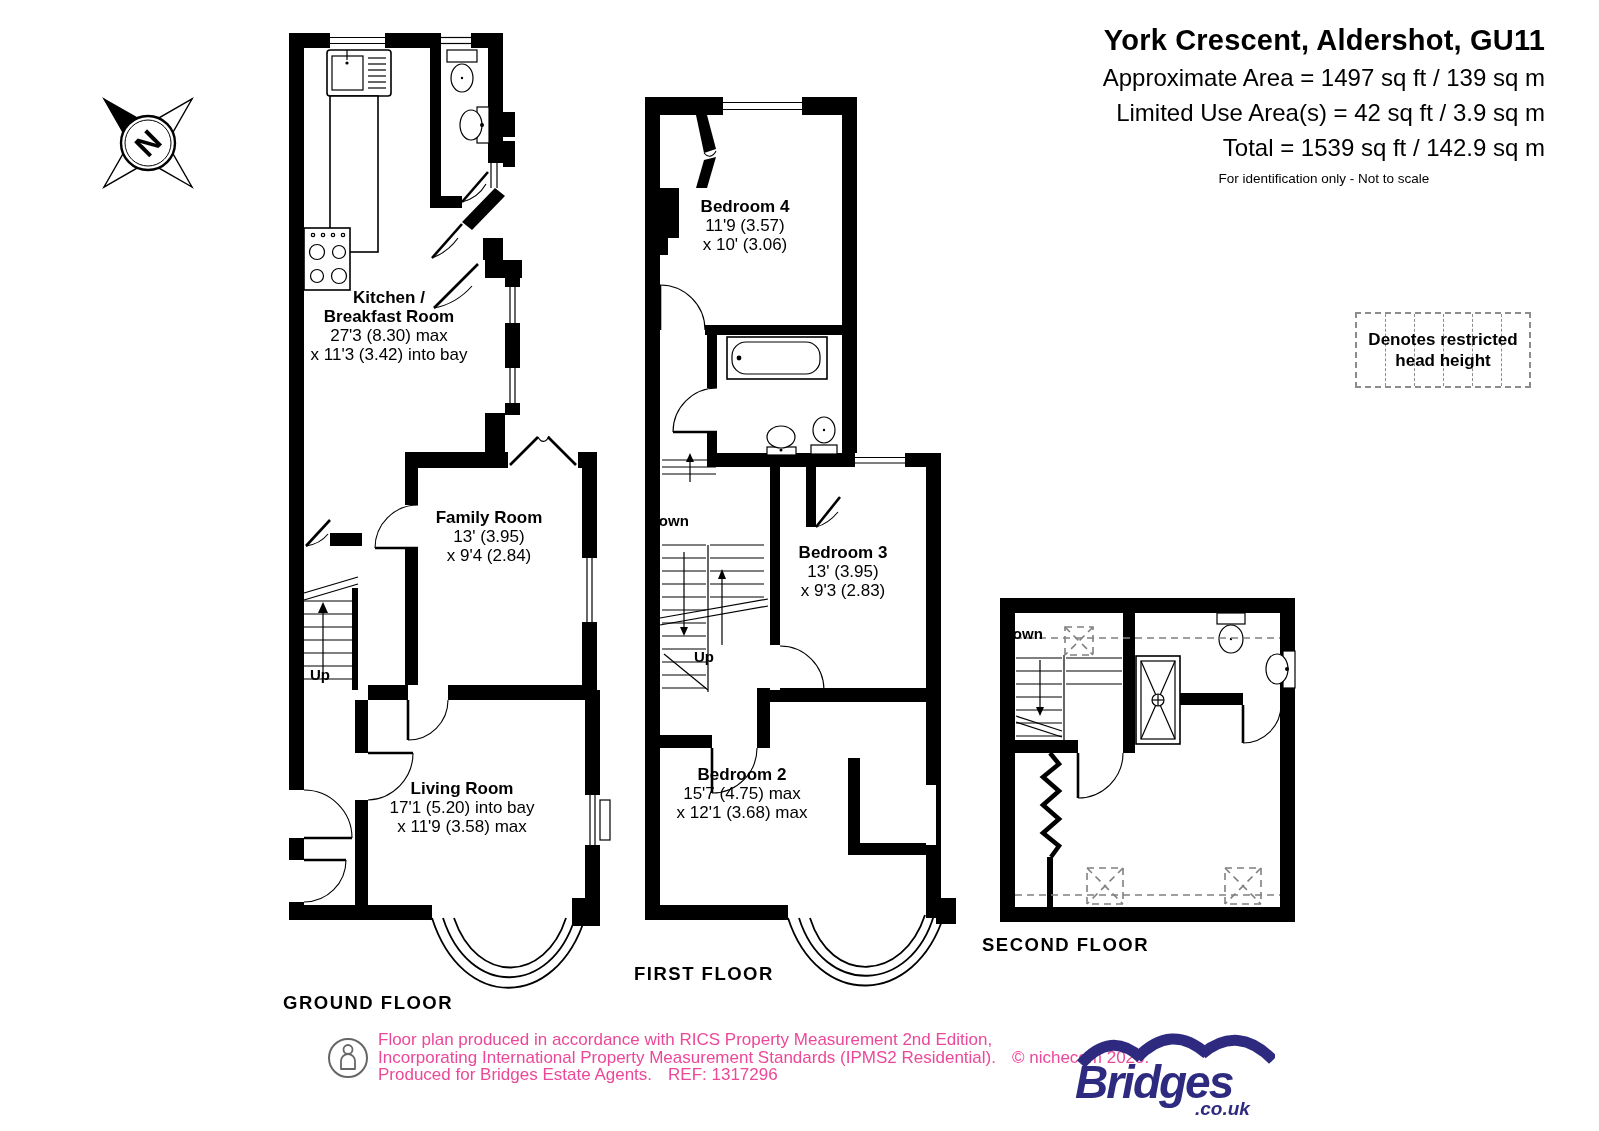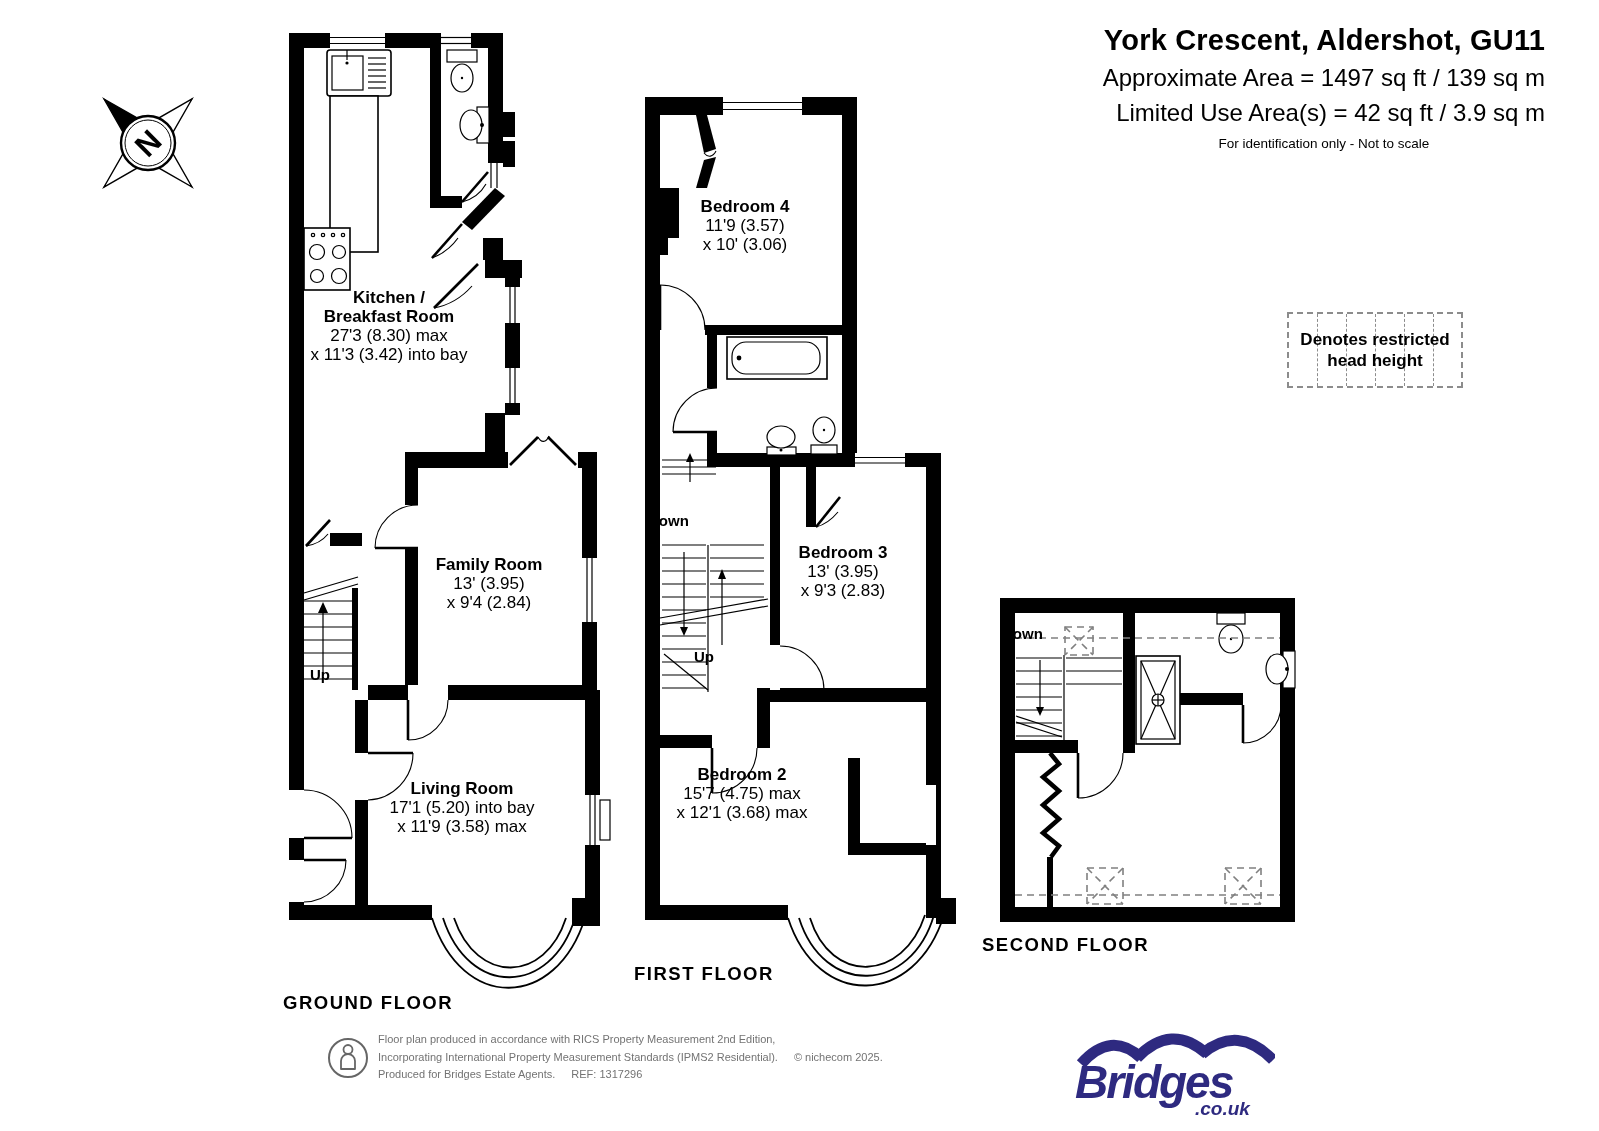--- a/index.html
+++ b/index.html
@@ -4,33 +4,33 @@
 <style>
   html,body{margin:0;padding:0;background:#fff;}
   .canvas{position:relative;width:1599px;height:1131px;background:#fff;overflow:hidden;
           font-family:"Liberation Sans",sans-serif;color:#000;}
   
   .header{position:absolute;top:24px;right:54px;text-align:right;}
   .header .title{font-size:29px;font-weight:bold;letter-spacing:.2px;}
   .header .area-line{font-size:24px;margin-top:7px;}
   .header .note{font-size:13.5px;margin-top:9px;text-align:center;}
   
-  .legend{position:absolute;left:1287px;top:312px;width:176px;height:76px;
+  .legend{position:absolute;left:1355px;top:312px;width:176px;height:76px;
           border:2px dashed #8c8c8c;box-sizing:border-box;}
   .legend .vline{position:absolute;top:0;bottom:0;width:0;border-left:1.5px dashed #8c8c8c;}
   .legend .text{position:relative;z-index:2;text-align:center;font-weight:bold;font-size:17px;
                 line-height:21px;padding-top:15px;}
   
   .room-label{position:absolute;transform:translateX(-50%);text-align:center;font-size:17px;
               line-height:19px;white-space:nowrap;}
   .room-label .rn{font-weight:bold;}
   .stair-label{position:absolute;font-weight:bold;font-size:15px;white-space:nowrap;}
   .floor-label{position:absolute;font-weight:bold;font-size:18.5px;letter-spacing:1.5px;white-space:nowrap;}
   
-  .footer-text{position:absolute;left:378px;top:1031px;font-size:11px;line-height:17.5px;color:#737373;}
+  .footer-text{position:absolute;left:378px;top:1031px;font-size:17px;line-height:17.5px;color:#ec4899;}
   .footer-text .row{display:flex;}
   .footer-text .gap{margin-left:16px;}
   .plan{position:absolute;}
   
   svg .w{fill:#000;stroke:none}
   svg .wh{fill:#fff;stroke:none}
   svg .fx{fill:#fff;stroke:#000;stroke-width:1.6}
   svg .fxt{fill:#fff;stroke:#000;stroke-width:1.2}
   svg .tr{stroke:#000;stroke-width:1.2}
   svg .arc{stroke:#000;stroke-width:1.1;fill:none}
@@ -40,20 +40,21 @@
 </style>
 </head>
 <body>
 
 <div class="canvas">
 
   <div class="header">
     <div class="title">York Crescent, Aldershot, GU11</div>
     <div class="area-line">Approximate Area = 1497 sq ft / 139 sq m</div>
     <div class="area-line">Limited Use Area(s) = 42 sq ft / 3.9 sq m</div>
+    <div class="area-line">Total = 1539 sq ft / 142.9 sq m</div>
     <div class="note">For identification only - Not to scale</div>
   </div>
 
   <svg style="position:absolute;left:90px;top:85px" width="116" height="116" viewBox="0 0 116 116">
     <g stroke="#000" stroke-width="1.2" fill="none">
       <line x1="14" y1="14" x2="102" y2="102"></line>
       <line x1="102" y1="14" x2="14" y2="102"></line>
     </g>
     <polygon points="102,14 79.2,53.8 58,58 62.2,36.8" fill="#fff" stroke="#000" stroke-width="1.4"></polygon>
     <polygon points="102,102 62.2,79.2 58,58 79.2,62.2" fill="#fff" stroke="#000" stroke-width="1.4"></polygon>
@@ -381,21 +382,21 @@
         <line class="dash" x1="1261" y1="868" x2="1225" y2="904"></line>
     </g>
   </svg>
 
   <div class="room-label" style="left:389px;top:288px">
     <div class="rn">Kitchen /</div>
     <div class="rn">Breakfast Room</div>
     <div>27'3 (8.30) max</div>
     <div>x 11'3 (3.42) into bay</div>
   </div>
-  <div class="room-label" style="left:489px;top:555px">
+  <div class="room-label" style="left:489px;top:508px">
     <div class="rn">Family Room</div>
     <div>13' (3.95)</div>
     <div>x 9'4 (2.84)</div>
   </div>
   <div class="room-label" style="left:462px;top:779px">
     <div class="rn">Living Room</div>
     <div>17'1 (5.20) into bay</div>
     <div>x 11'9 (3.58) max</div>
   </div>
   <div class="room-label" style="left:745px;top:197px">

